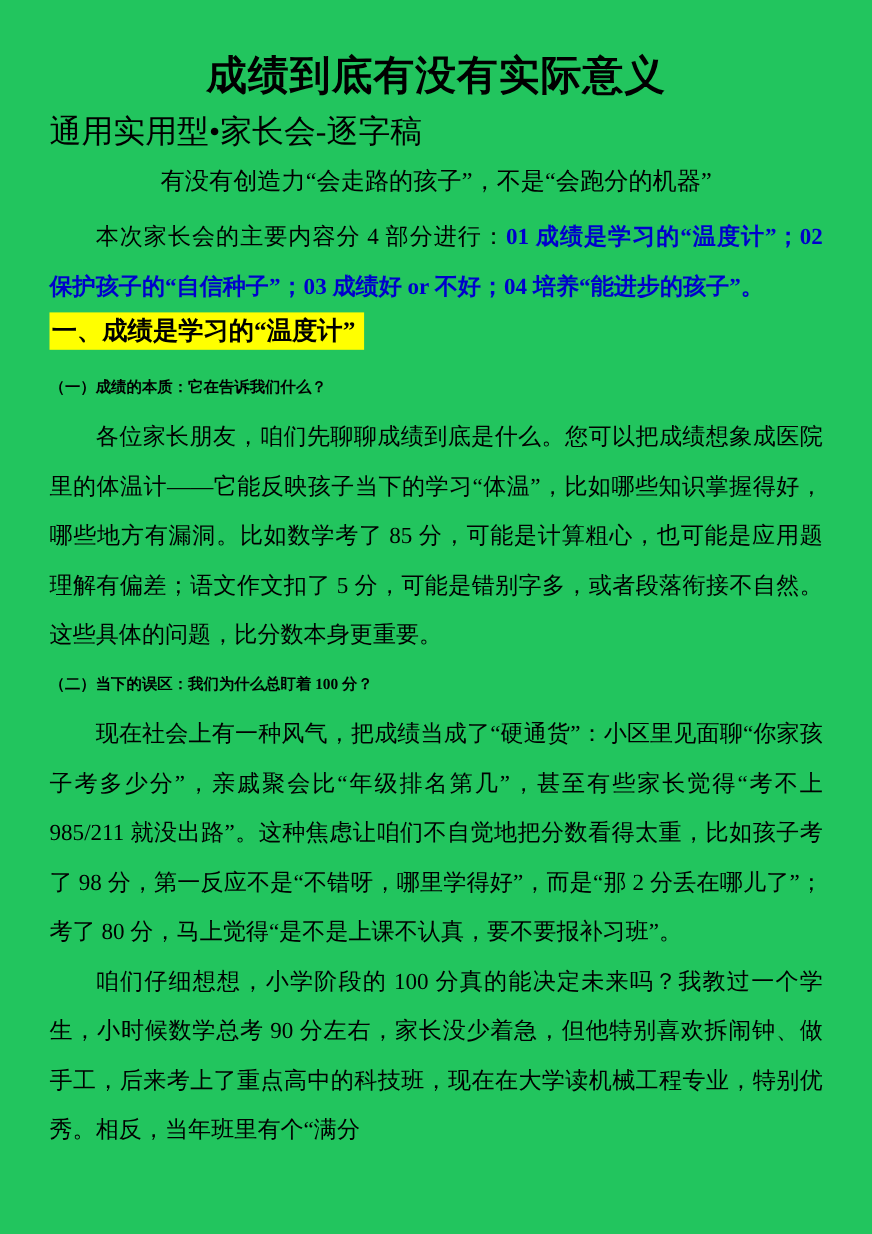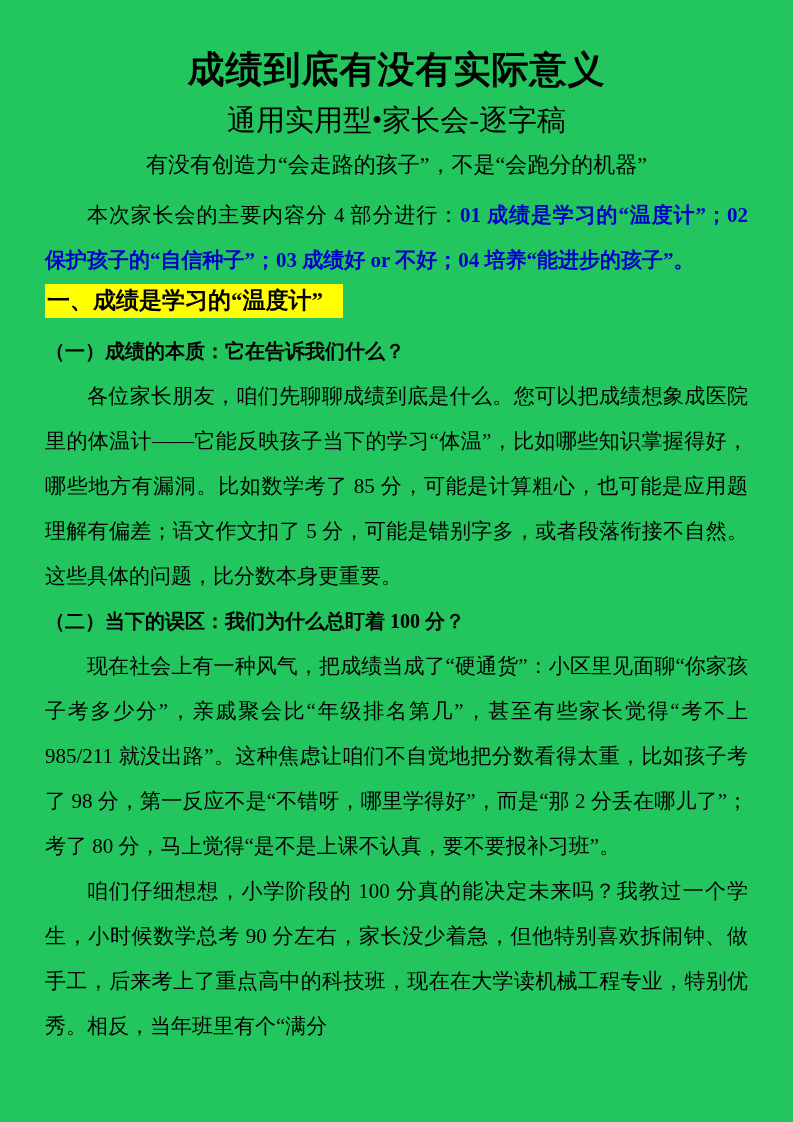--- a/index.html
+++ b/index.html
@@ -22,21 +22,20 @@
     font-size:37px;
     font-weight:bold;
     text-align:center;
     line-height:1.28;
     margin:0 0 9px 0;
     letter-spacing:1px;
   }
   .doc-subtitle{
     font-size:29px;
     font-weight:normal;
-    text-align:center;
     line-height:1.3;
     margin:0 0 10px 0;
   }
   .doc-quote{
     font-size:22px;
     text-align:center;
     line-height:1.35;
     margin:0 0 13px 0;
   }
   .para{
@@ -52,25 +51,25 @@
   }
   .section-heading-wrap{
     margin:1px 0 7px 0;
     line-height:38px;
   }
   .section-heading{
     display:inline-block;
     background:var(--highlight-yellow,#FFFF00);
     font-size:23px;
     font-weight:bold;
-    padding:3px 20px 3px 2px;
+    padding:3px 8px 3px 2px;
     line-height:1.25;
   }
   .sub-heading{
-    font-size:20px;
+    font-size:14px;
     font-weight:bold;
     line-height:45px;
     margin:0;
     text-align:left;
   }
 </style>
 </head>
 <body>
 
 <div class="page">

